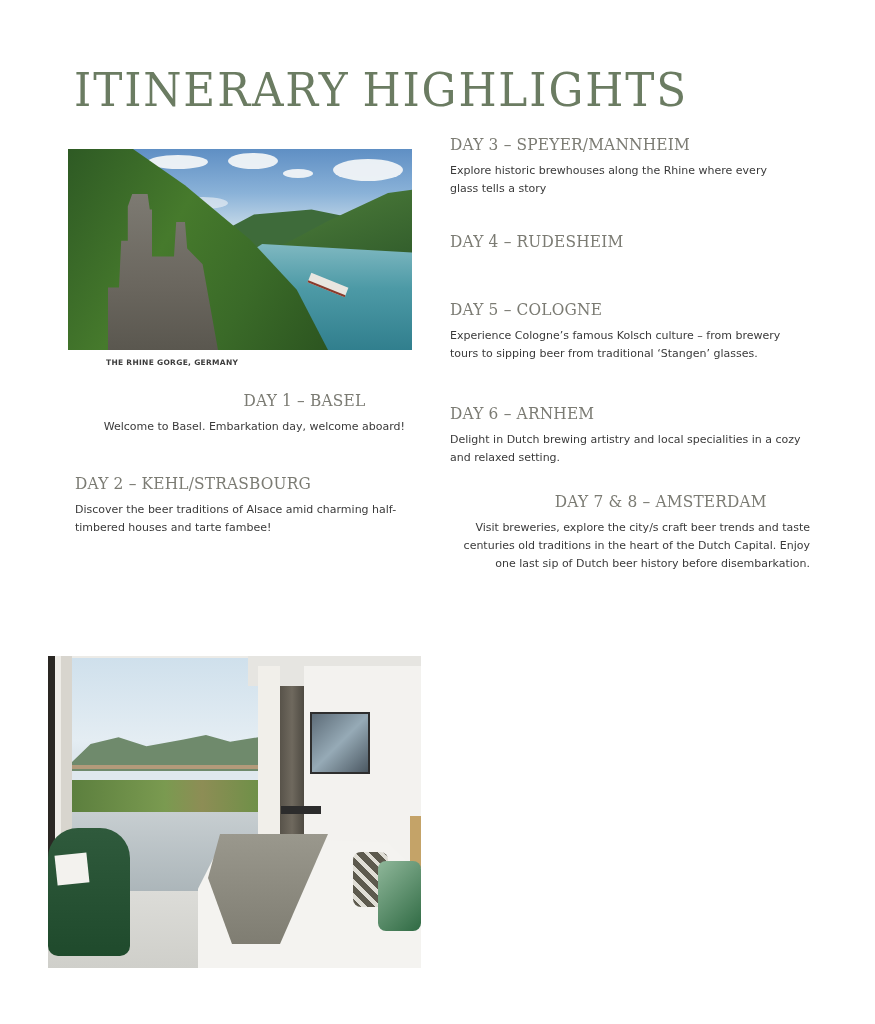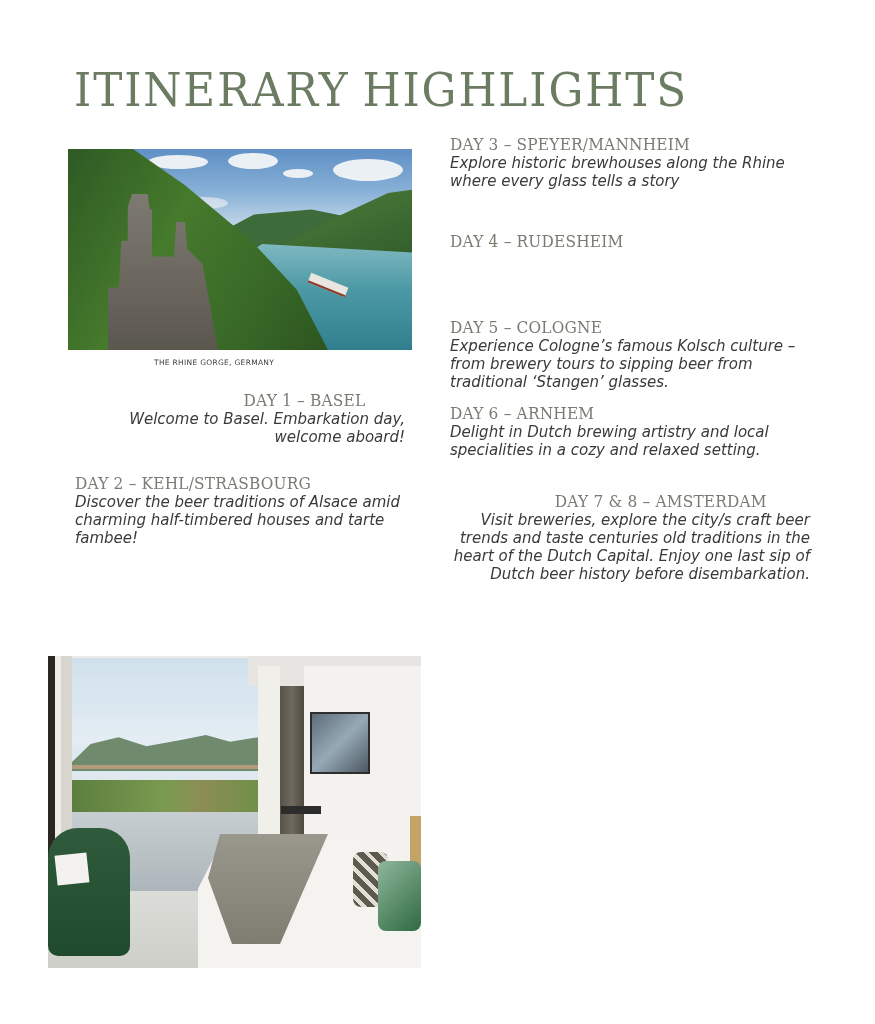--- a/index.html
+++ b/index.html
@@ -34,40 +34,40 @@
       clip-path: polygon(0 0, 25% 0, 45% 18%, 70% 45%, 88% 70%, 100% 100%, 0 100%); }
     .rhine .castle { position: absolute; left: 40px; top: 45px; width: 110px; height: 156px;
       background: linear-gradient(180deg, #7d7a72 0%, #6a665e 60%, #5a574f 100%);
       clip-path: polygon(18% 8%, 22% 0, 36% 0, 38% 10%, 40% 10%, 40% 40%, 60% 40%, 62% 18%, 70% 18%, 72% 35%, 86% 45%, 100% 100%, 0 100%, 0 60%, 10% 60%, 12% 30%, 18% 30%); }
     .rhine .ship { position: absolute; left: 240px; top: 131px; width: 40px; height: 10px;
       background: #e9e6e0; border-bottom: 2px solid #8a3b2c; transform: rotate(22deg); }
 
     .caption {
       position: absolute; left: 106px; top: 358px;
       font-family: "DejaVu Sans", sans-serif; font-size: 7.5px; letter-spacing: .3px;
-      color: #3d3d3d; font-weight: normal; margin-left: 48px;
+      color: #3d3d3d; font-weight: bold;
     }
 
     
     .day { position: absolute; }
     .day-title {
       font-family: "DejaVu Serif", serif; font-weight: normal;
       font-size: 17.5px; color: #7b7b73; white-space: nowrap; letter-spacing: .2px;
       transform: scaleX(0.88); transform-origin: left top;
     }
     .day-text {
-      font-family: "DejaVu Sans", sans-serif; font-size: 15px; line-height: 18px;
-      color: #3a3a3a;  font-style: italic;
+      font-family: "DejaVu Sans", sans-serif; font-size: 11px; line-height: 18px;
+      color: #3a3a3a; margin-top: 8px;
     }
 
     #day1 { left: 75px;  top: 390px; width: 330px; text-align: right; }
     #day2 { left: 75px;  top: 473px; width: 340px; }
     #day3 { left: 450px; top: 134px; width: 345px; }
     #day4 { left: 450px; top: 231px; width: 300px; }
-    #day5 { left: 450px; top: 317px; width: 360px; }
+    #day5 { left: 450px; top: 299px; width: 360px; }
     #day6 { left: 450px; top: 403px; width: 360px; }
     #day7 { left: 450px; top: 491px; width: 360px; text-align: right; }
 
     
     .cabin { left: 48px; top: 656px; width: 373px; height: 312px; background: #ecebe7; }
     .cabin .curtain-l { position: absolute; left: 0; top: 0; width: 24px; height: 312px;
       background: linear-gradient(90deg, #2a2723 0 28%, #eeece7 28% 55%, #d8d5ce 55% 100%); }
     .cabin .window { position: absolute; left: 24px; top: 2px; width: 186px; height: 235px;
       background: linear-gradient(180deg, #cfe0ec 0%, #e4edf3 35%, #dfe8ee 40%); }
     .cabin .mountains { position: absolute; left: 24px; top: 70px; width: 186px; height: 45px;

